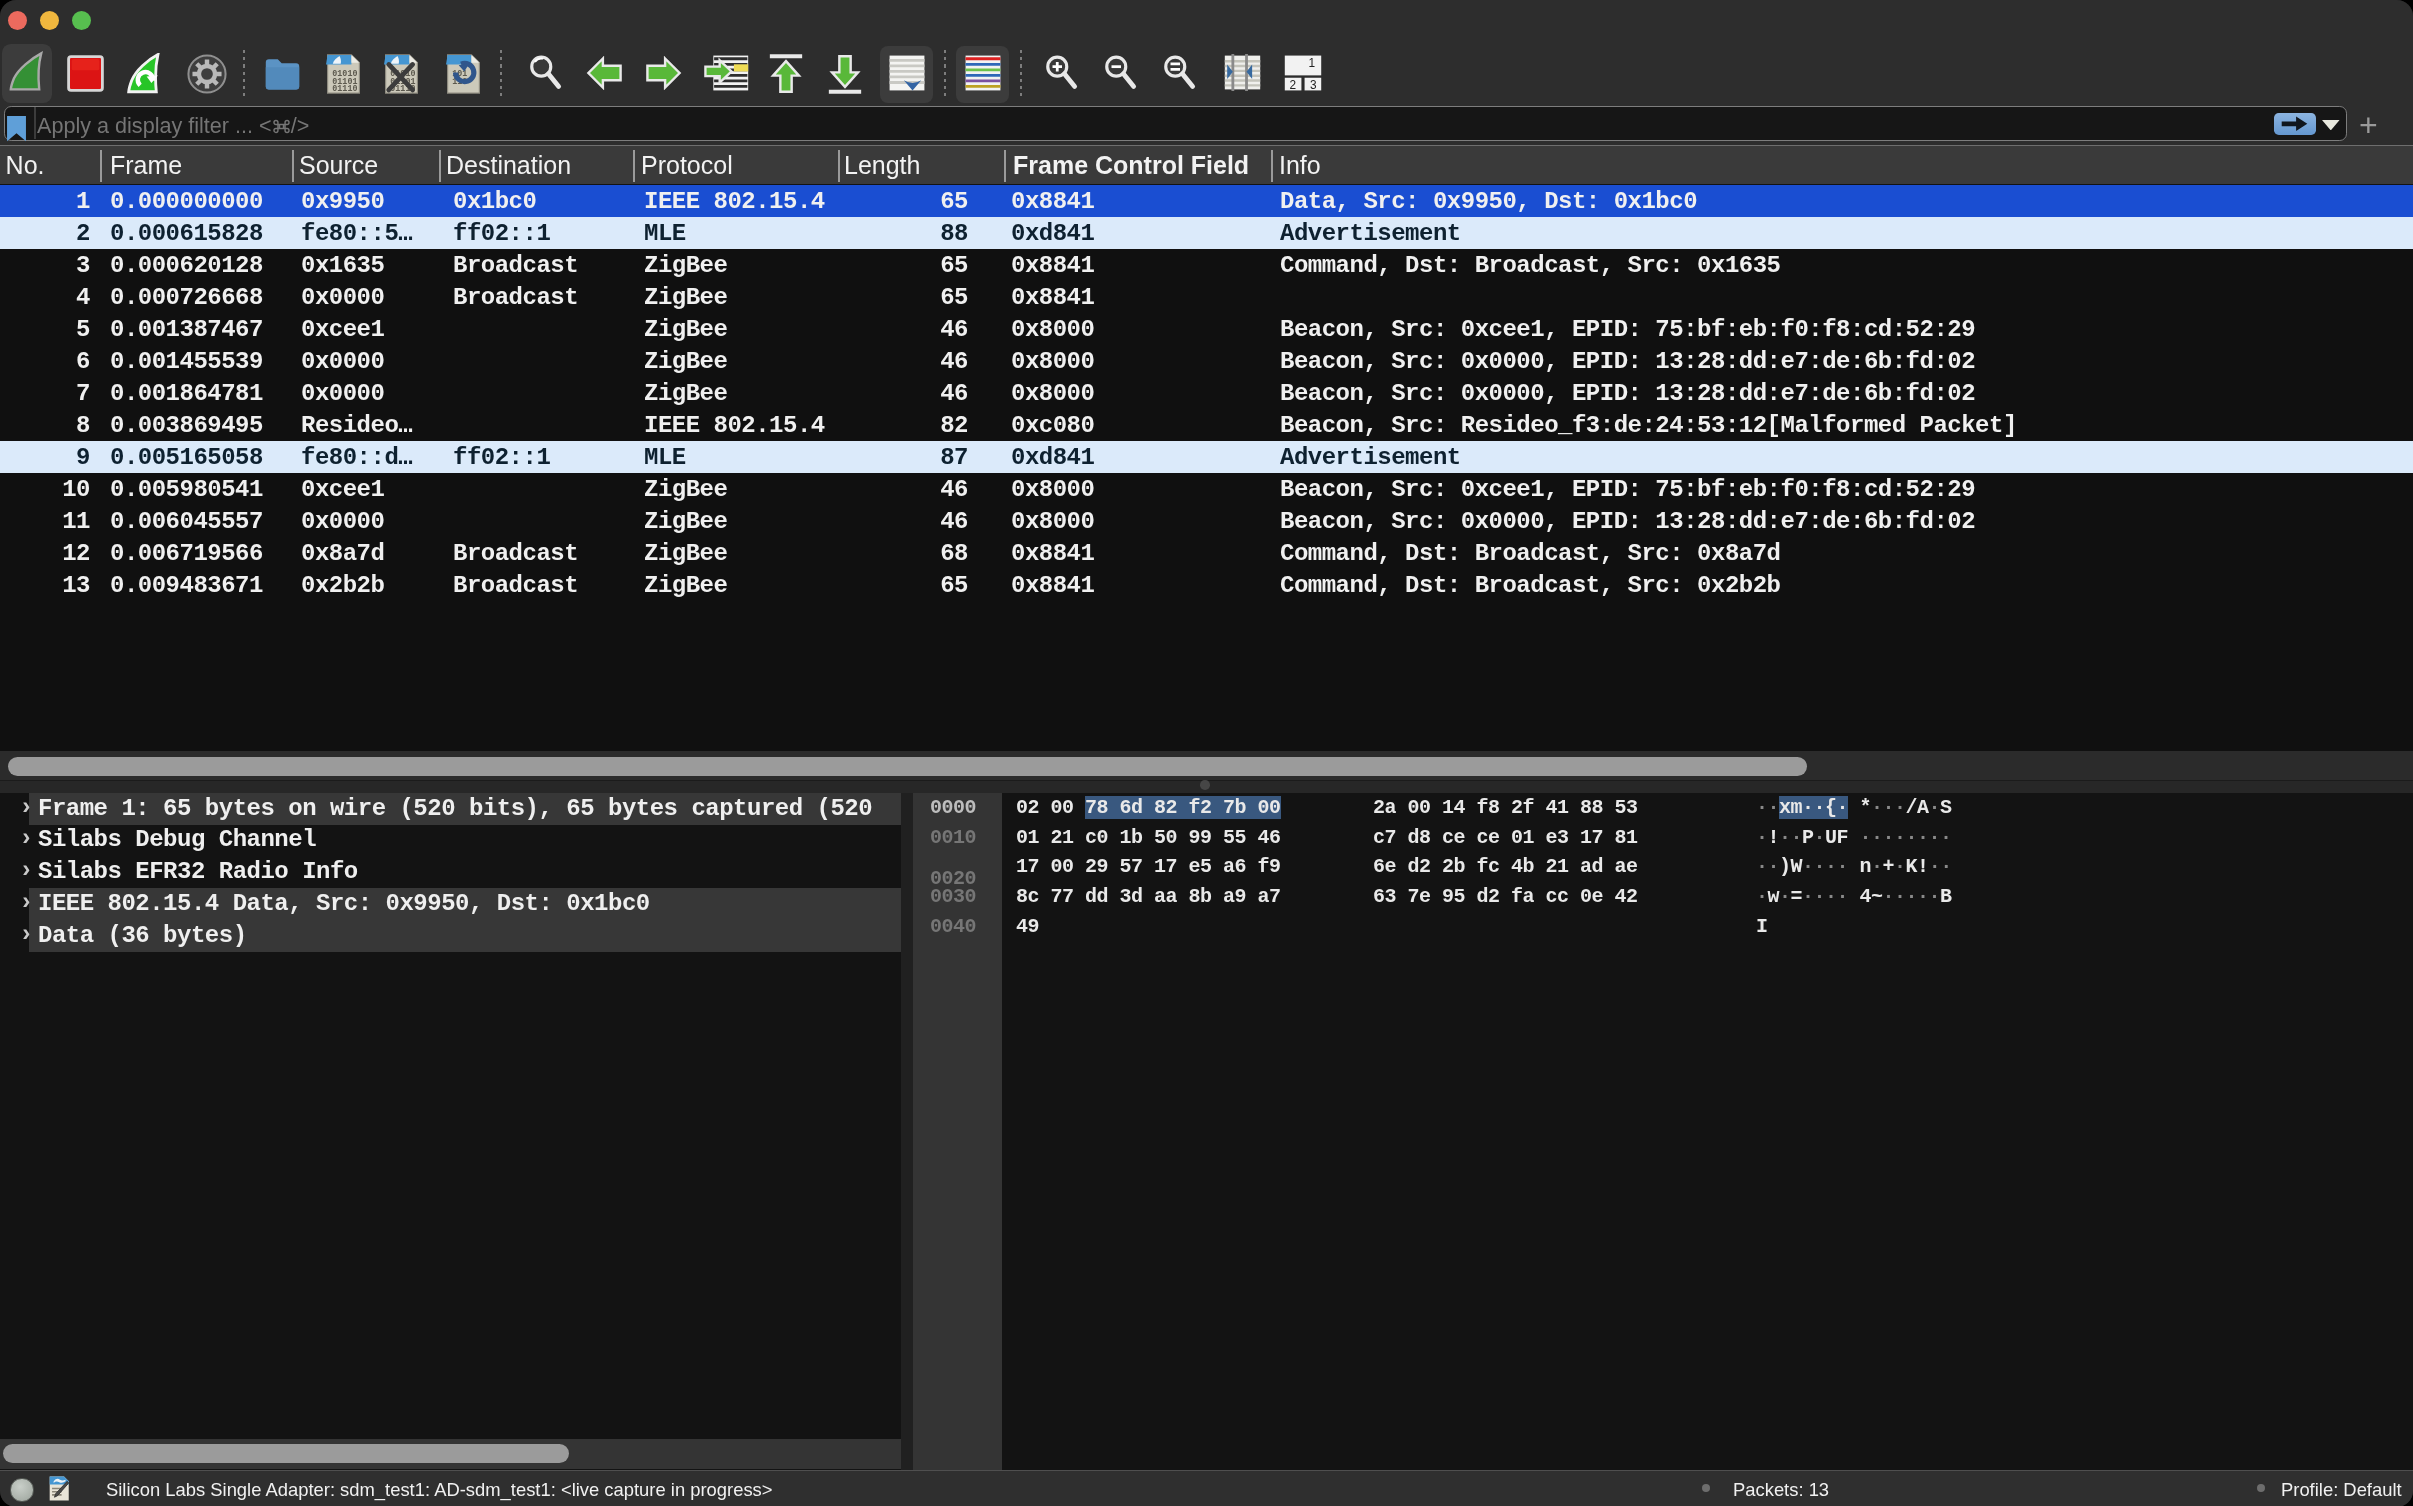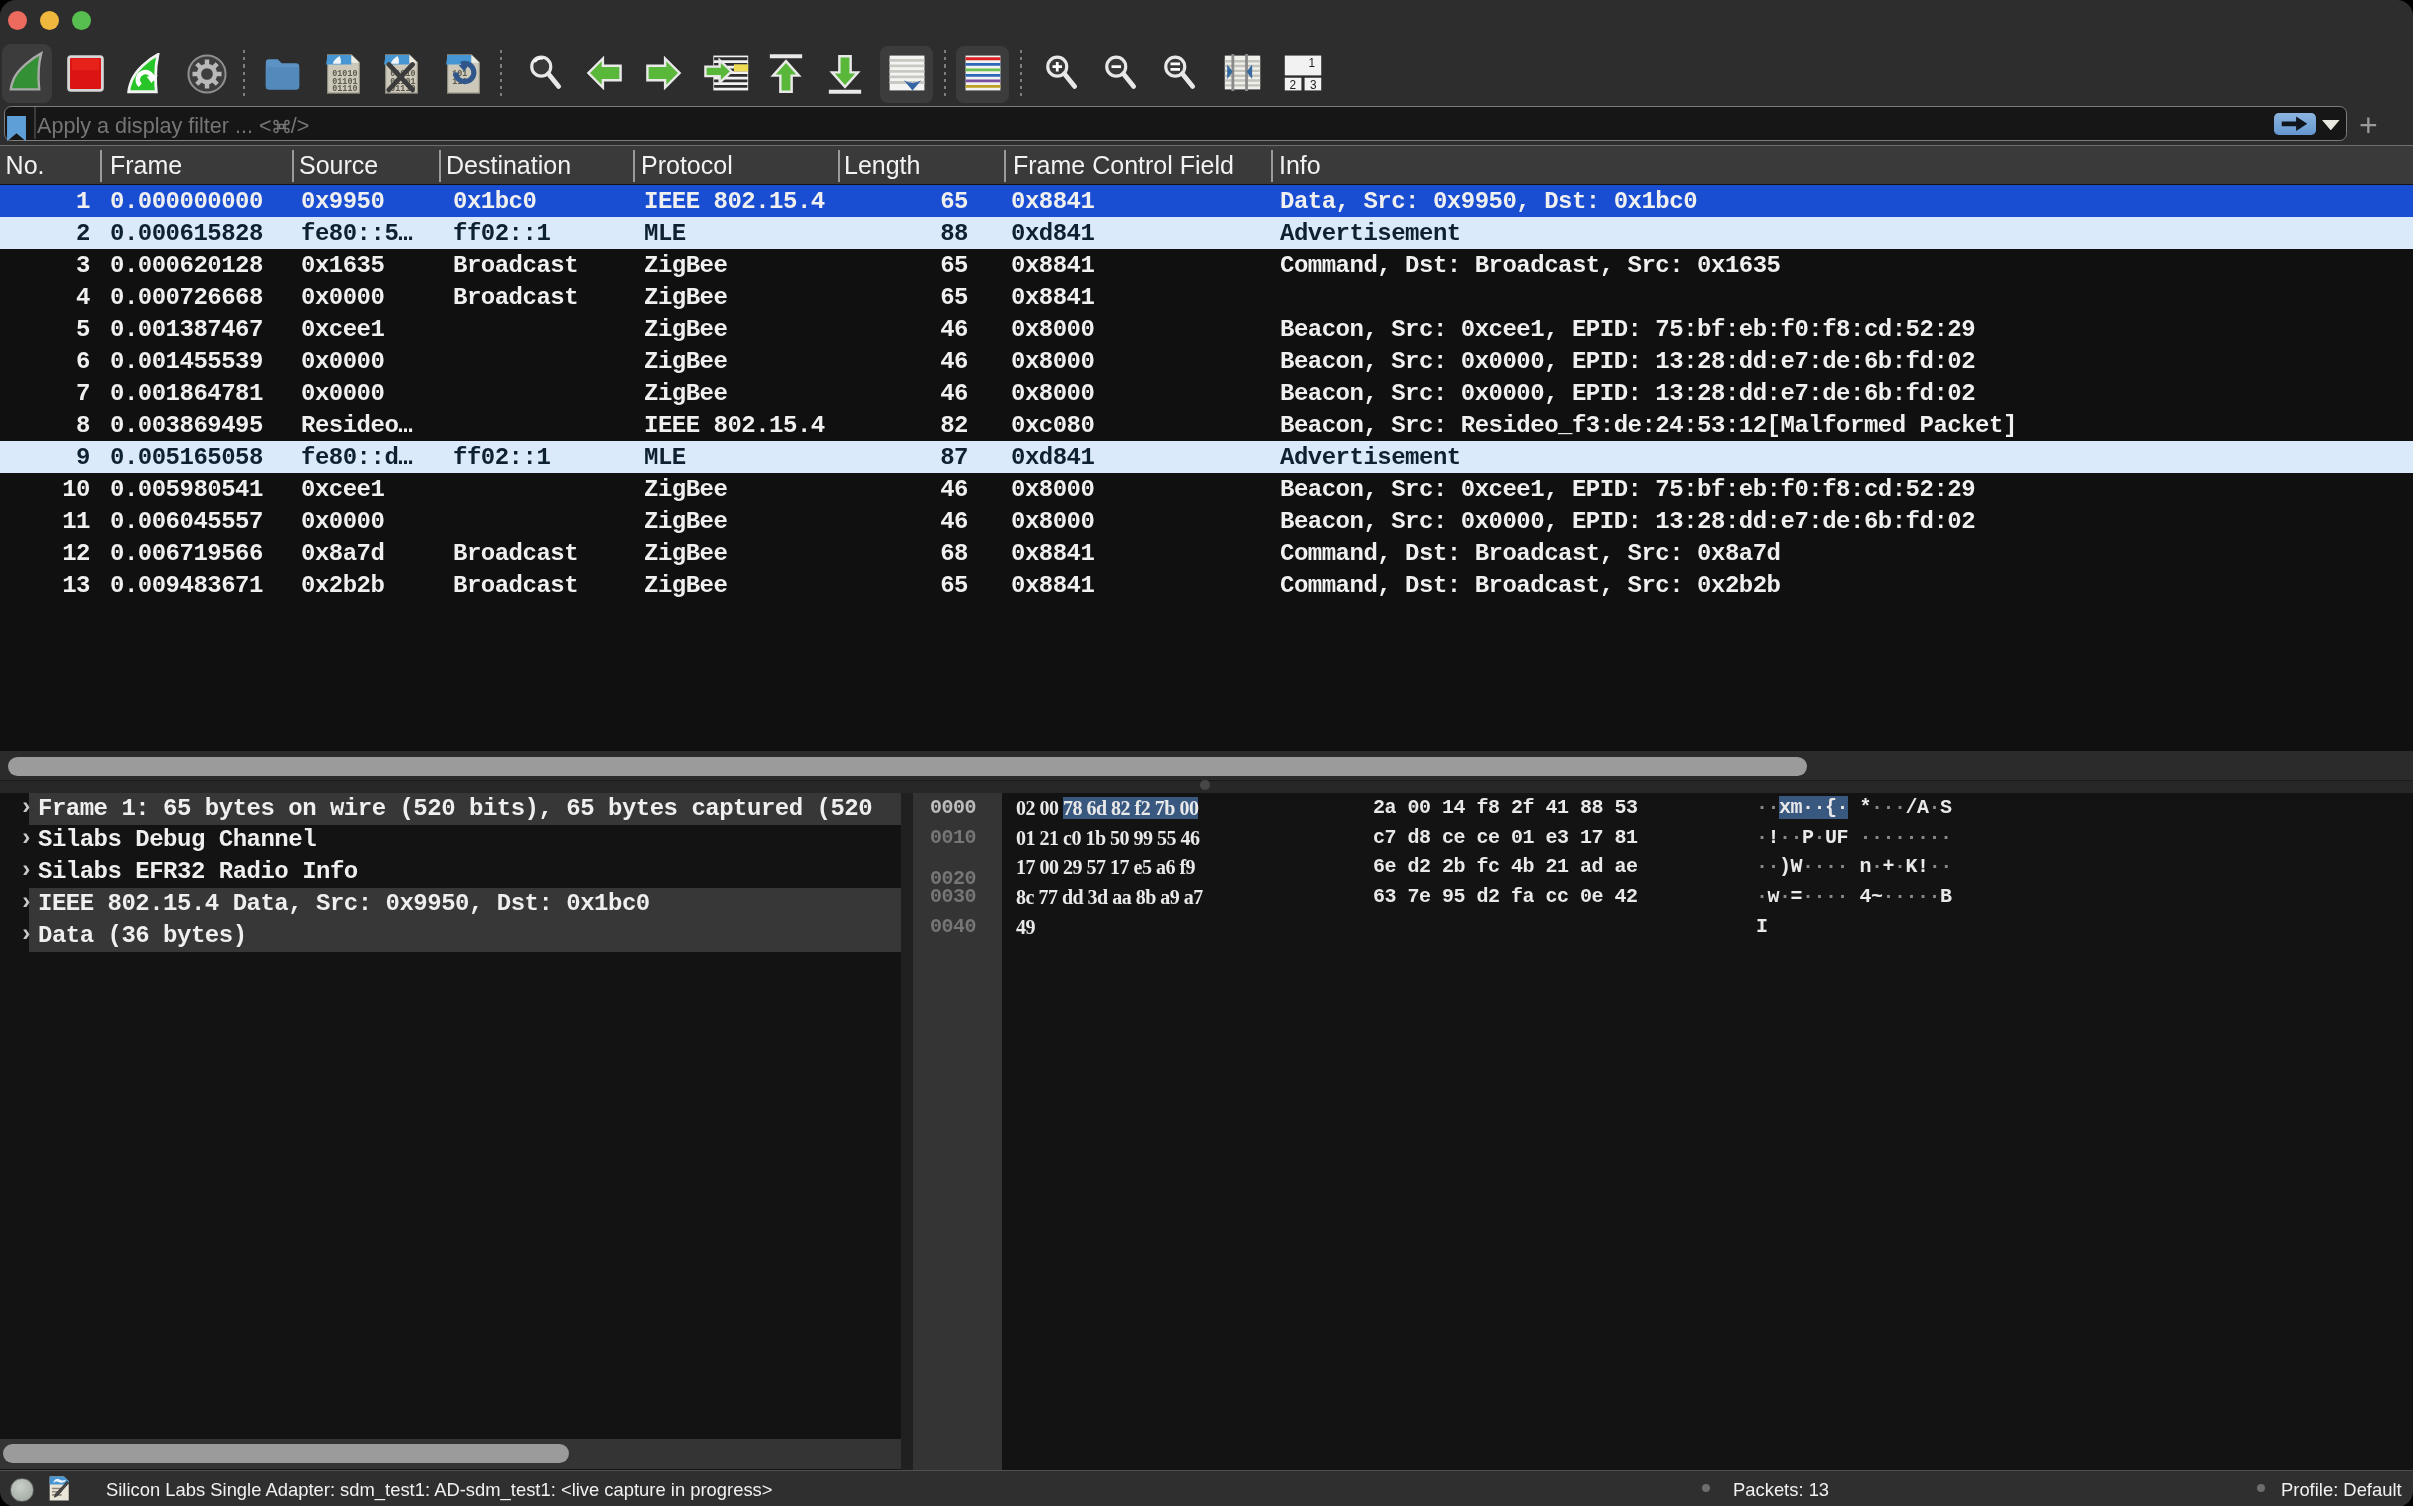--- a/index.html
+++ b/index.html
@@ -37,21 +37,21 @@
   .split{left:0;top:780px;width:2413px;height:12.8px;background:#272727;border-top:0.8px solid #1b1b1b;}
   
   .panes{left:0;top:793px;width:2413px;height:677px;background:#131313;}
   .divider{left:901px;top:793px;width:12px;height:677px;background:#202020;}
   .strip{left:913px;top:793px;width:89px;height:677px;background:#343434;}
   .drow{position:absolute;left:0;height:32px;line-height:32px;font-size:24px;color:#efefef;white-space:pre;}
   .dhl{position:absolute;left:29px;width:872px;height:32px;background:#373737;}
   .chev{position:absolute;left:19px;width:24px;color:#c9c9c9;font-size:24px;height:32px;line-height:30px;}
   .hexrow{position:absolute;font-size:20px;line-height:30px;height:30px;white-space:pre;color:#e9e9e9;}
   .off{left:930px;color:#767676;}
-  .hx{left:1016px;font-family:Liberation Serif, serif;}
+  .hx{left:1016px;}
   .hx2{left:1373px;}
   .asc{left:1756px;}
   .dim{color:#8a8a8a;}
   .bhl{background:#39587f;}
   
   .band2{left:0;top:1439px;width:901px;height:30px;background:#343434;}
   
   .status{left:0;top:1471px;width:2413px;height:35px;background:#2f2f2f;border-top:1.6px solid #4f4f4f;box-sizing:content-box;top:1470px;}
   .stext{color:#f1f1f1;font-size:18.4px;}
   .icon{position:absolute;}
@@ -235,21 +235,21 @@
     <div class="abs hsep" style="left:633px;"></div>
     <div class="abs hsep" style="left:838px;"></div>
     <div class="abs hsep" style="left:1004px;"></div>
     <div class="abs hsep" style="left:1271px;"></div>
     <div class="sans hlabel" style="left:5.6px;">No.</div>
     <div class="sans hlabel" style="left:110px;">Frame</div>
     <div class="sans hlabel" style="left:299px;">Source</div>
     <div class="sans hlabel" style="left:446px;">Destination</div>
     <div class="sans hlabel" style="left:641px;">Protocol</div>
     <div class="sans hlabel" style="left:844px;">Length</div>
-    <div class="sans hlabel" style="left:1013px;">Frame Control Field</div>
+    <div class="sans hlabel" style="left:1013px;font-weight:bold;">Frame Control Field</div>
     <div class="sans hlabel" style="left:1279px;">Info</div>
   </div>
   <div class="abs list"></div>
   <div id="rows">
     <div class="row mono sel" style="top:185px;">
         <span class="no">1</span>
         <span class="tm">0.000000000</span>
         <span class="src">0x9950</span>
         <span class="dst">0x1bc0</span>
         <span class="pro">IEEE 802.15.4</span>

